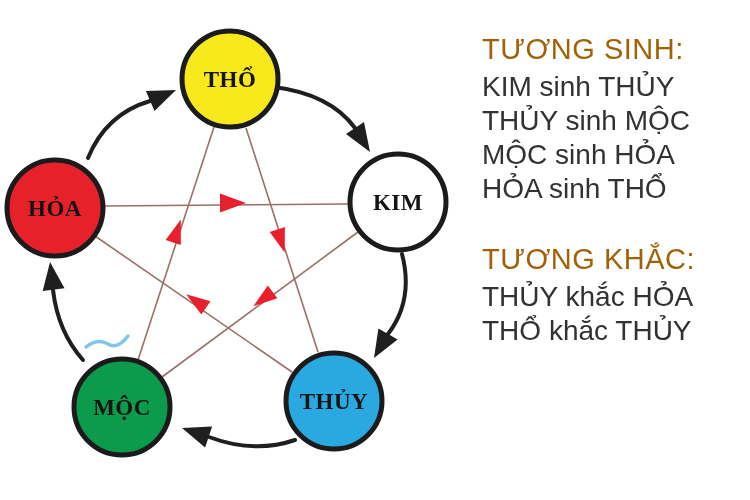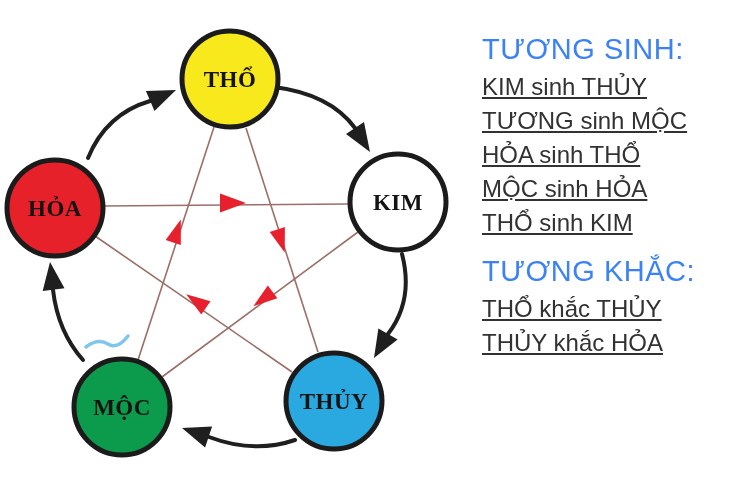--- a/index.html
+++ b/index.html
@@ -24,31 +24,30 @@
     position: absolute;
     left: 482px;
     top: 28px;
     width: 262px;
     color: #2d2d2d;
   }
   .legend-title {
     font-size: 29px;
     line-height: 42px;
     letter-spacing: 0.5px;
-    color: #3b82f6;
+    color: #a16207;
     white-space: nowrap;
   }
   .legend-item {
-    font-size: 24px;
+    font-size: 28px;
     line-height: 34px;
     color: #323232;
     white-space: nowrap;
-    text-decoration: underline;
   }
-  .legend-block-khac { margin-top: 10px; }
+  .legend-block-khac { margin-top: 32px; }
 </style>
 </head>
 <body>
 
 <div id="stage">
 
   <svg id="diagram-svg" width="470" height="500" viewBox="0 0 470 500">
 
     <g fill="none" stroke-width="4" stroke-linecap="round" stroke="#1f1f1f">
       <path d="M 274,87 Q 330,94 355,128"></path>
@@ -96,25 +95,24 @@
       <text x="334" y="409">THỦY</text>
       <text x="122" y="415">MỘC</text>
       <text x="55" y="216">HỎA</text>
     </g>
   </svg>
 
   <div id="legend">
     <div class="legend-block">
       <div class="legend-title">TƯƠNG SINH:</div>
       <div class="legend-item">KIM sinh THỦY</div>
-      <div class="legend-item">TƯƠNG sinh MỘC</div>
+      <div class="legend-item">THỦY sinh MỘC</div>
+      <div class="legend-item">MỘC sinh HỎA</div>
       <div class="legend-item">HỎA sinh THỔ</div>
-      <div class="legend-item">MỘC sinh HỎA</div>
-      <div class="legend-item">THỔ sinh KIM</div>
     </div>
     <div class="legend-block legend-block-khac">
       <div class="legend-title">TƯƠNG KHẮC:</div>
+      <div class="legend-item">THỦY khắc HỎA</div>
       <div class="legend-item">THỔ khắc THỦY</div>
-      <div class="legend-item">THỦY khắc HỎA</div>
     </div>
   </div>
 
 </div>
 
 </body></html>

